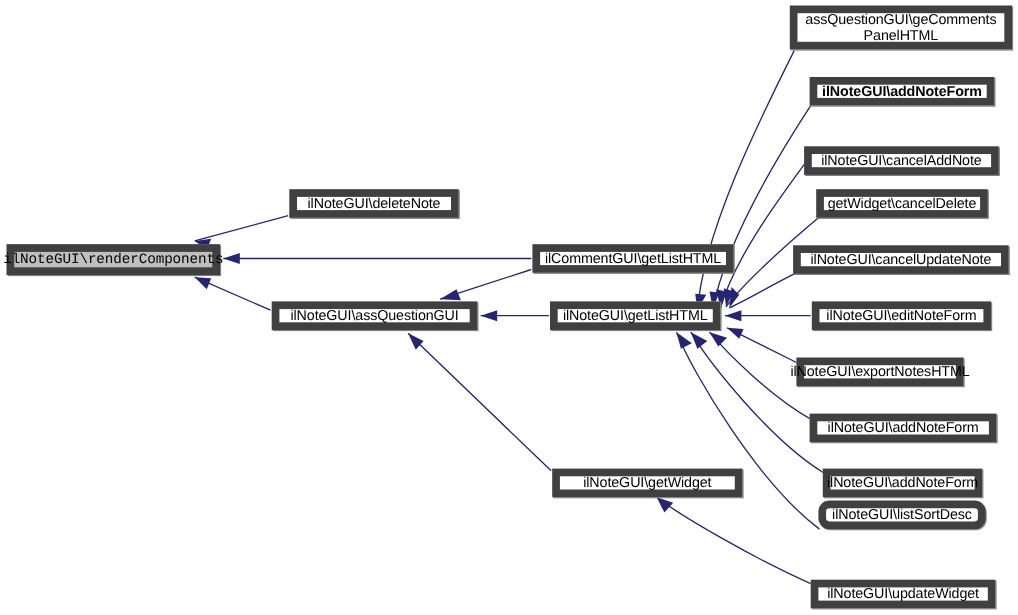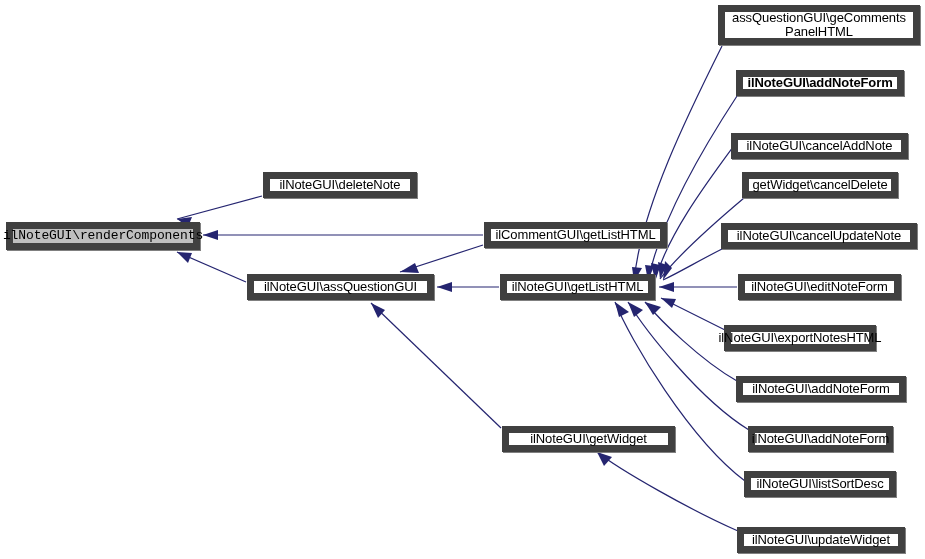--- a/index.html
+++ b/index.html
@@ -139,16 +139,16 @@
       <div class="node-box" style="left: 718px; top: 5px; width: 202px; height: 40px; border-color: rgb(64, 64, 64);">assQuestionGUI\geComments
 PanelHTML</div>
       <div class="node-box" style="left: 736px; top: 70px; width: 168px; height: 26px; border-color: rgb(64, 64, 64); font-weight: bold;">ilNoteGUI\addNoteForm</div>
       <div class="node-box" style="left: 731px; top: 121px; width: 177px; height: 26px; border-color: rgb(64, 64, 64); margin-top: 12px;">ilNoteGUI\cancelAddNote</div>
       <div class="node-box" style="left: 742px; top: 172px; width: 156px; height: 26px; border-color: rgb(64, 64, 64);">getWidget\cancelDelete</div>
       <div class="node-box" style="left: 721px; top: 223px; width: 196px; height: 26px; border-color: rgb(64, 64, 64);">ilNoteGUI\cancelUpdateNote</div>
       <div class="node-box" style="left: 738px; top: 274px; width: 163px; height: 26px; border-color: rgb(64, 64, 64);">ilNoteGUI\editNoteForm</div>
       <div class="node-box" style="left: 724px; top: 325px; width: 152px; height: 26px; border-color: rgb(64, 64, 64);">ilNoteGUI\exportNotesHTML</div>
       <div class="node-box" style="left: 736px; top: 376px; width: 170px; height: 26px; border-color: rgb(64, 64, 64);">ilNoteGUI\addNoteForm</div>
       <div class="node-box" style="left: 748px; top: 426px; width: 145px; height: 26px; border-color: rgb(64, 64, 64);">ilNoteGUI\addNoteForm</div>
-      <div class="node-box" style="left: 744px; top: 471px; width: 152px; height: 26px; border-color: rgb(64, 64, 64);">ilNoteGUI\listSortDesc</div>
+      <div class="node-box" style="left: 744px; top: 455px; width: 152px; height: 26px; border-color: rgb(64, 64, 64); border-radius: 10px;">ilNoteGUI\listSortDesc</div>
       <div class="node-box" style="left: 737px; top: 527px; width: 168px; height: 26px; border-color: rgb(64, 64, 64);">ilNoteGUI\updateWidget</div>
     </div>
 </div>
 
 </body></html>

